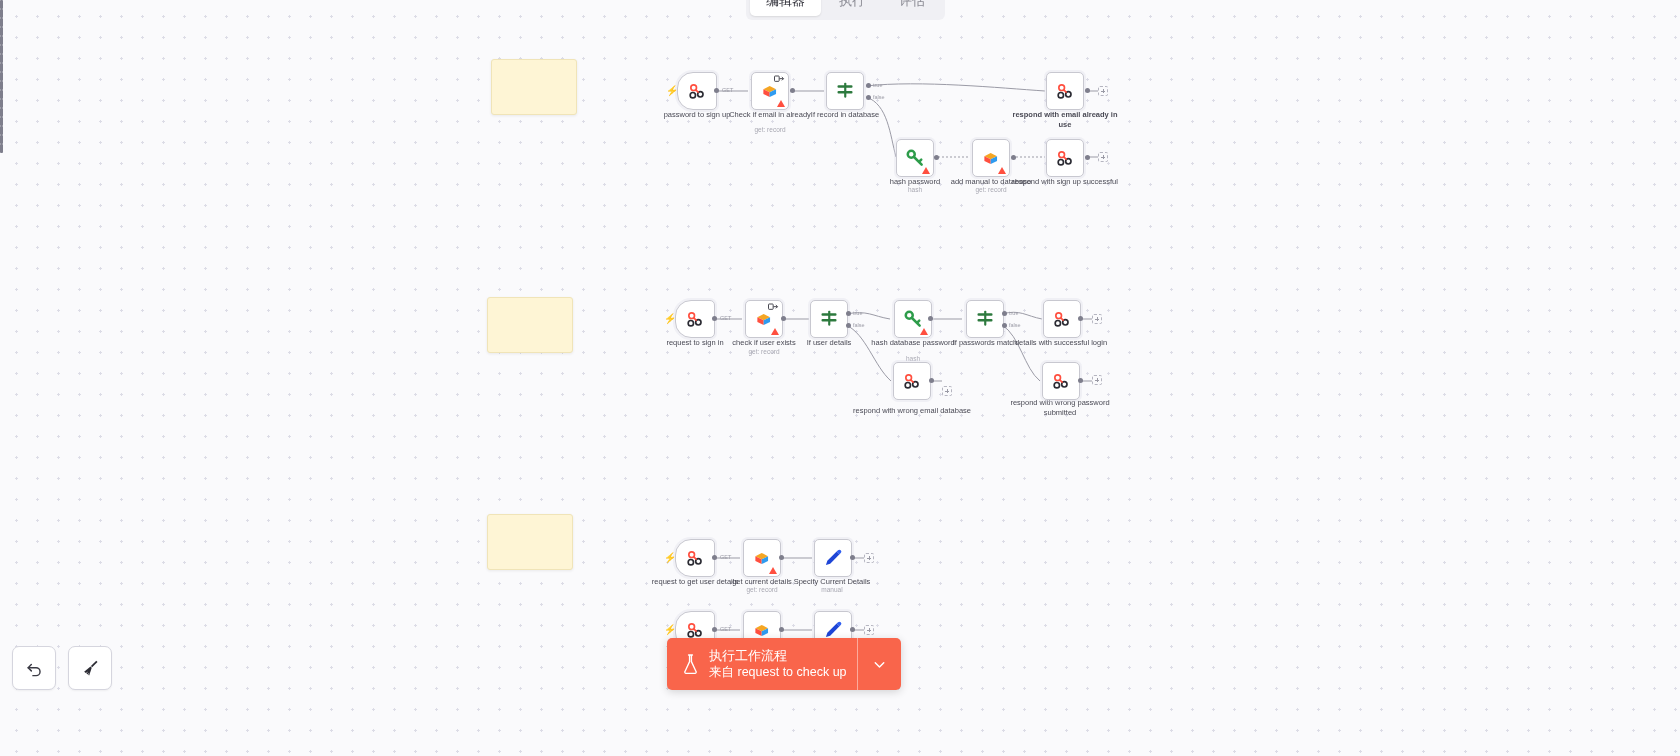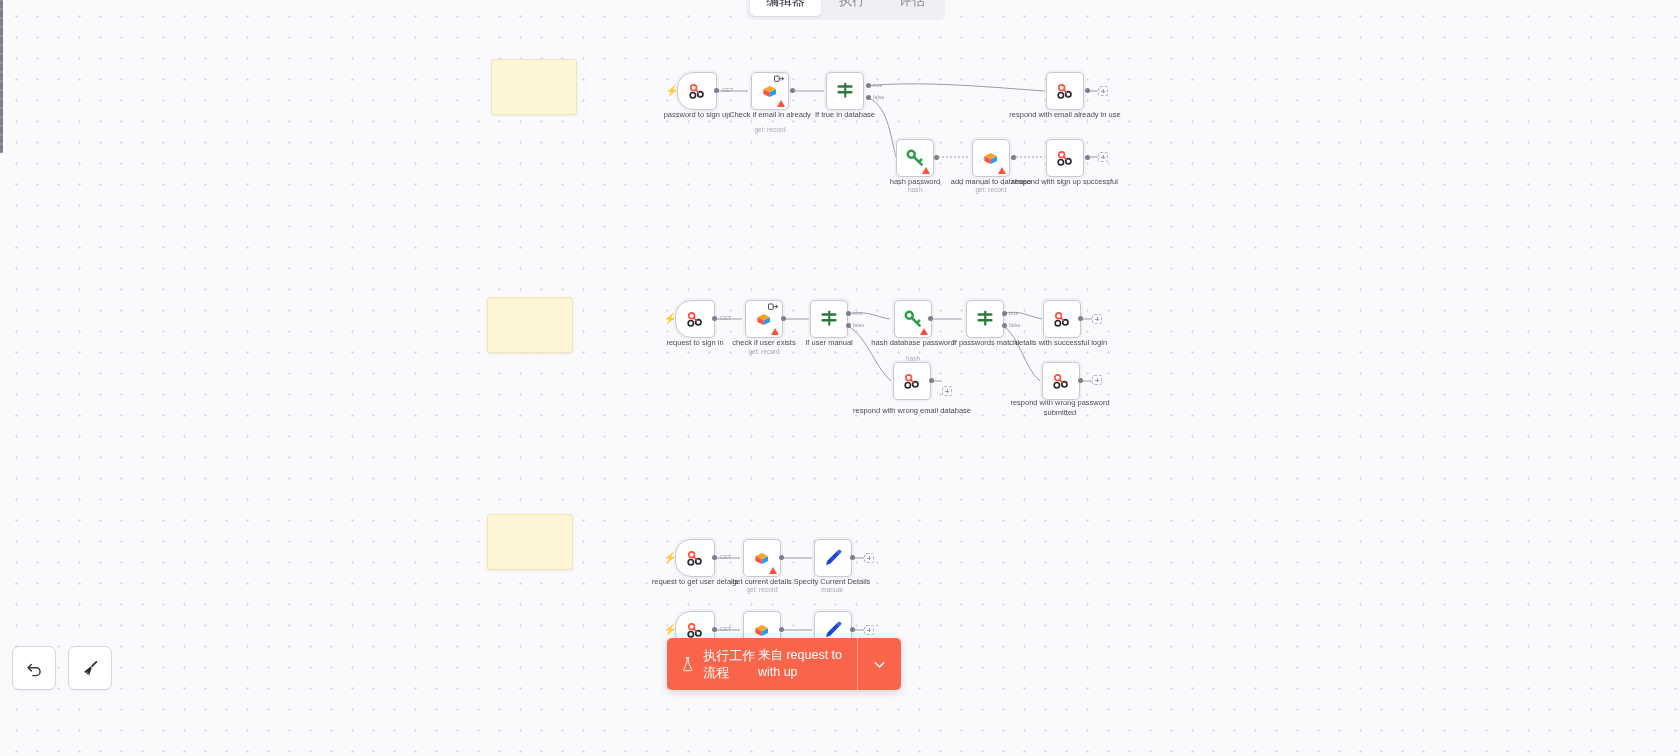--- a/index.html
+++ b/index.html
@@ -187,21 +187,21 @@
     z-index: 50;
     color: #ffffff;
   }
   .toast-main {
     flex: 1;
     display: flex;
     align-items: center;
     gap: 9px;
     padding: 0 10px 0 14px;
   }
-  .toast-texts { display:flex; flex-direction:row; justify-content:space-between; }
+  .toast-texts { display:flex; flex-direction:column; justify-content:space-between; }
   .toast-title { font-size: 13px; line-height: 17px; font-weight: 400; }
   .toast-sub   { font-size: 12.5px; line-height: 17px; }
   .toast-expand {
     width: 44px;
     border-left: 1px solid rgba(255,255,255,.45);
     display: flex; align-items: center; justify-content: center;
     cursor: pointer;
   }
 </style>
 </head>
@@ -298,21 +298,21 @@
       <rect x="3" y="5" width="18" height="3" rx="1.2" fill="#2d7a3e"></rect>
       <rect x="3" y="12" width="18" height="3" rx="1.2" fill="#2d7a3e"></rect>
       <rect x="11" y="2" width="2.6" height="18" rx="1" fill="#2d7a3e"></rect>
     </svg>
   </div>
   <div class="port-in" style="left:822px; top:86px;"></div>
   <div class="port" style="left:866px; top:83px;"></div>
   <div class="port-label" style="left:873px; top:82px;">true</div>
   <div class="port" style="left:866px; top:95px;"></div>
   <div class="port-label" style="left:873px; top:94px;">false</div>
-  <div class="node-label" style="left:785px; top:110px;">If true in database</div>
+  <div class="node-label" style="left:785px; top:110px;">If record in database</div>
 
   <div class="node" style="left:896px; top:139px;">
     <svg width="20" height="20" viewBox="0 0 24 24">
       <circle cx="7.5" cy="7.5" r="4.2" fill="none" stroke="#2d9c4a" stroke-width="3"></circle>
       <path d="M10.5 10.5 L20 20 M17 16.5 L19.5 14" stroke="#2d9c4a" stroke-width="3" fill="none" stroke-linecap="round"></path>
     </svg>
     <div class="warn"></div>
   </div>
   <div class="port-in" style="left:892px; top:153px;"></div>
   <div class="port" style="left:934px; top:155px;"></div>
@@ -349,21 +349,21 @@
     <svg width="20" height="20" viewBox="0 0 24 24">
       <circle cx="8" cy="8" r="3.4" fill="none" stroke="#ff4f3f" stroke-width="2"></circle>
       <circle cx="16" cy="16" r="3.2" fill="none" stroke="#2b2b33" stroke-width="2"></circle>
       <circle cx="7" cy="17" r="3.2" fill="none" stroke="#2b2b33" stroke-width="2"></circle>
       <path d="M10.2 10.4 L14 14" stroke="#ff4f3f" stroke-width="2" fill="none"></path>
     </svg>
   </div>
   <div class="port-in" style="left:1042px; top:86px;"></div>
   <div class="port" style="left:1085px; top:88px;"></div>
   <div class="plus-end" style="left:1098px; top:86px;"></div>
-  <div class="node-label" style="left:1005px; top:110px;">respond with email already in use</div>
+  <div class="node-label" style="left:1005px; top:110px;font-weight:bold;">respond with email already in use</div>
 
   <div class="bolt" style="left:664px; top:314px;">⚡</div>
   <div class="node trigger" style="left:675px; top:300px;">
     <svg width="20" height="20" viewBox="0 0 24 24">
       <circle cx="8" cy="8" r="3.4" fill="none" stroke="#ff4f3f" stroke-width="2"></circle>
       <circle cx="16" cy="16" r="3.2" fill="none" stroke="#2b2b33" stroke-width="2"></circle>
       <circle cx="7" cy="17" r="3.2" fill="none" stroke="#2b2b33" stroke-width="2"></circle>
       <path d="M10.2 10.4 L14 14" stroke="#ff4f3f" stroke-width="2" fill="none"></path>
     </svg>
   </div>
@@ -393,21 +393,21 @@
       <rect x="3" y="5" width="18" height="3" rx="1.2" fill="#2d7a3e"></rect>
       <rect x="3" y="12" width="18" height="3" rx="1.2" fill="#2d7a3e"></rect>
       <rect x="11" y="2" width="2.6" height="18" rx="1" fill="#2d7a3e"></rect>
     </svg>
   </div>
   <div class="port-in" style="left:806px; top:314px;"></div>
   <div class="port" style="left:846px; top:311px;"></div>
   <div class="port-label" style="left:853px; top:310px;">true</div>
   <div class="port" style="left:846px; top:323px;"></div>
   <div class="port-label" style="left:853px; top:322px;">false</div>
-  <div class="node-label" style="left:769px; top:338px;">If user manual</div>
+  <div class="node-label" style="left:769px; top:338px;">If user details</div>
 
   <div class="node" style="left:894px; top:300px;">
     <svg width="20" height="20" viewBox="0 0 24 24">
       <circle cx="7.5" cy="7.5" r="4.2" fill="none" stroke="#2d9c4a" stroke-width="3"></circle>
       <path d="M10.5 10.5 L20 20 M17 16.5 L19.5 14" stroke="#2d9c4a" stroke-width="3" fill="none" stroke-linecap="round"></path>
     </svg>
     <div class="warn"></div>
   </div>
   <div class="port-in" style="left:890px; top:314px;"></div>
   <div class="port" style="left:928px; top:316px;"></div>
@@ -551,21 +551,21 @@
     </svg>
   </div>
 
   <div class="toast">
     <div class="toast-main">
       <svg width="19" height="22" viewBox="0 0 24 28">
         <path d="M9.5 2.5 L14.5 2.5 M10.8 2.5 L10.8 11 L5 23.5 A1.6 1.6 0 0 0 6.4 26 L17.6 26 A1.6 1.6 0 0 0 19 23.5 L13.2 11 L13.2 2.5" fill="none" stroke="#ffffff" stroke-width="1.7" stroke-linecap="round" stroke-linejoin="round"></path>
       </svg>
       <div class="toast-texts">
         <div class="toast-title">执行工作流程</div>
-        <div class="toast-sub">来自 request to with up</div>
+        <div class="toast-sub">来自 request to check up</div>
       </div>
     </div>
     <div class="toast-expand">
       <svg width="17" height="17" viewBox="0 0 24 24">
         <path d="M6 9.5 L12 15.5 L18 9.5" fill="none" stroke="#ffffff" stroke-width="2" stroke-linecap="round" stroke-linejoin="round"></path>
       </svg>
     </div>
   </div>
 
 </div>

